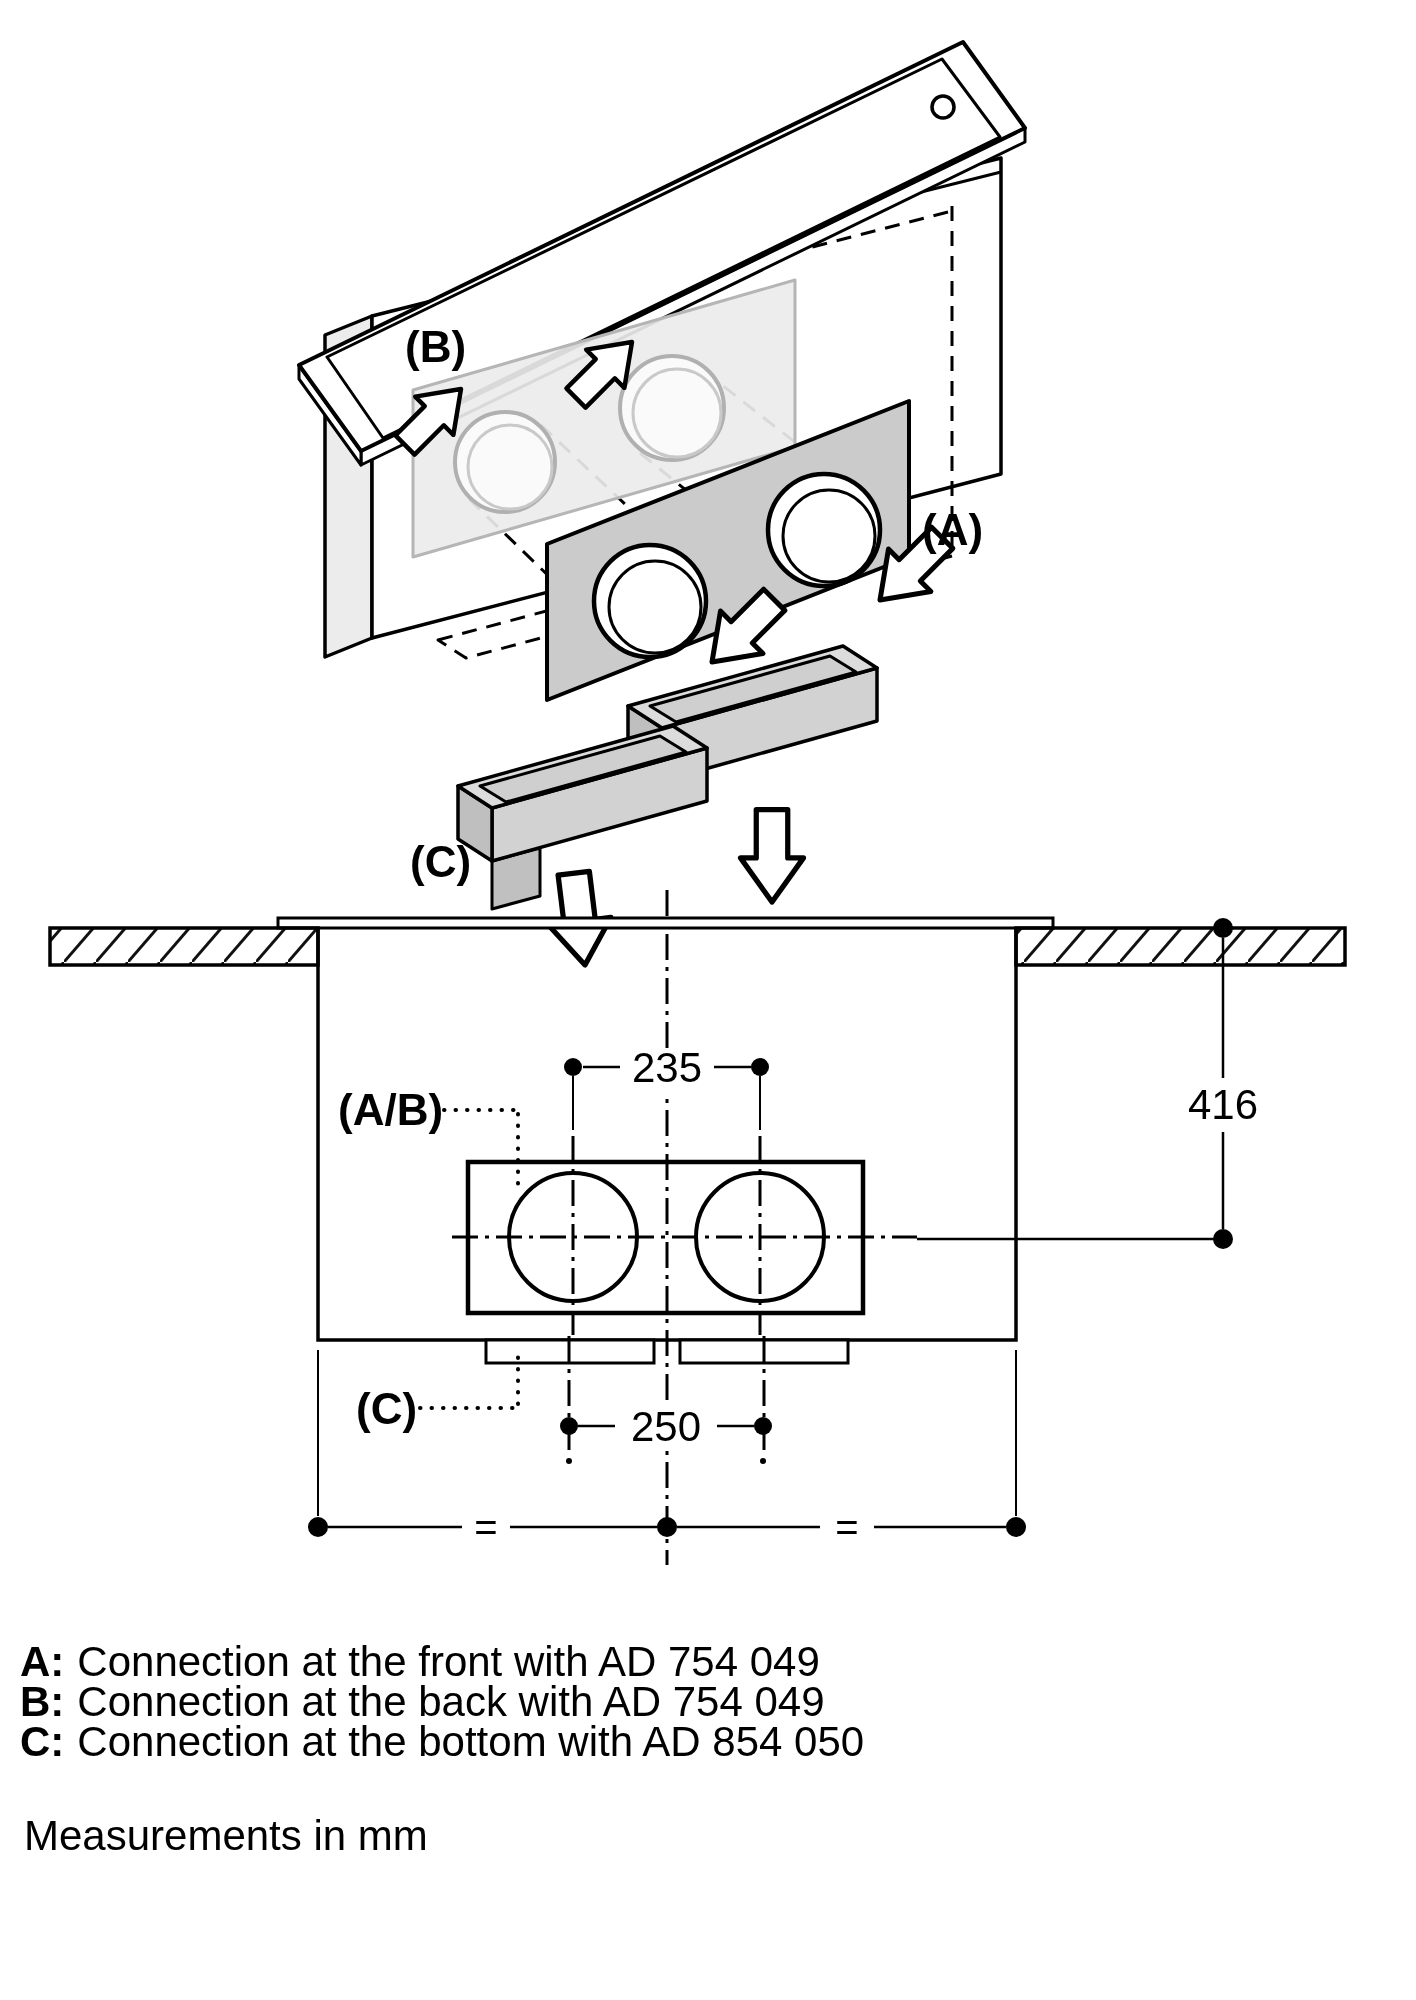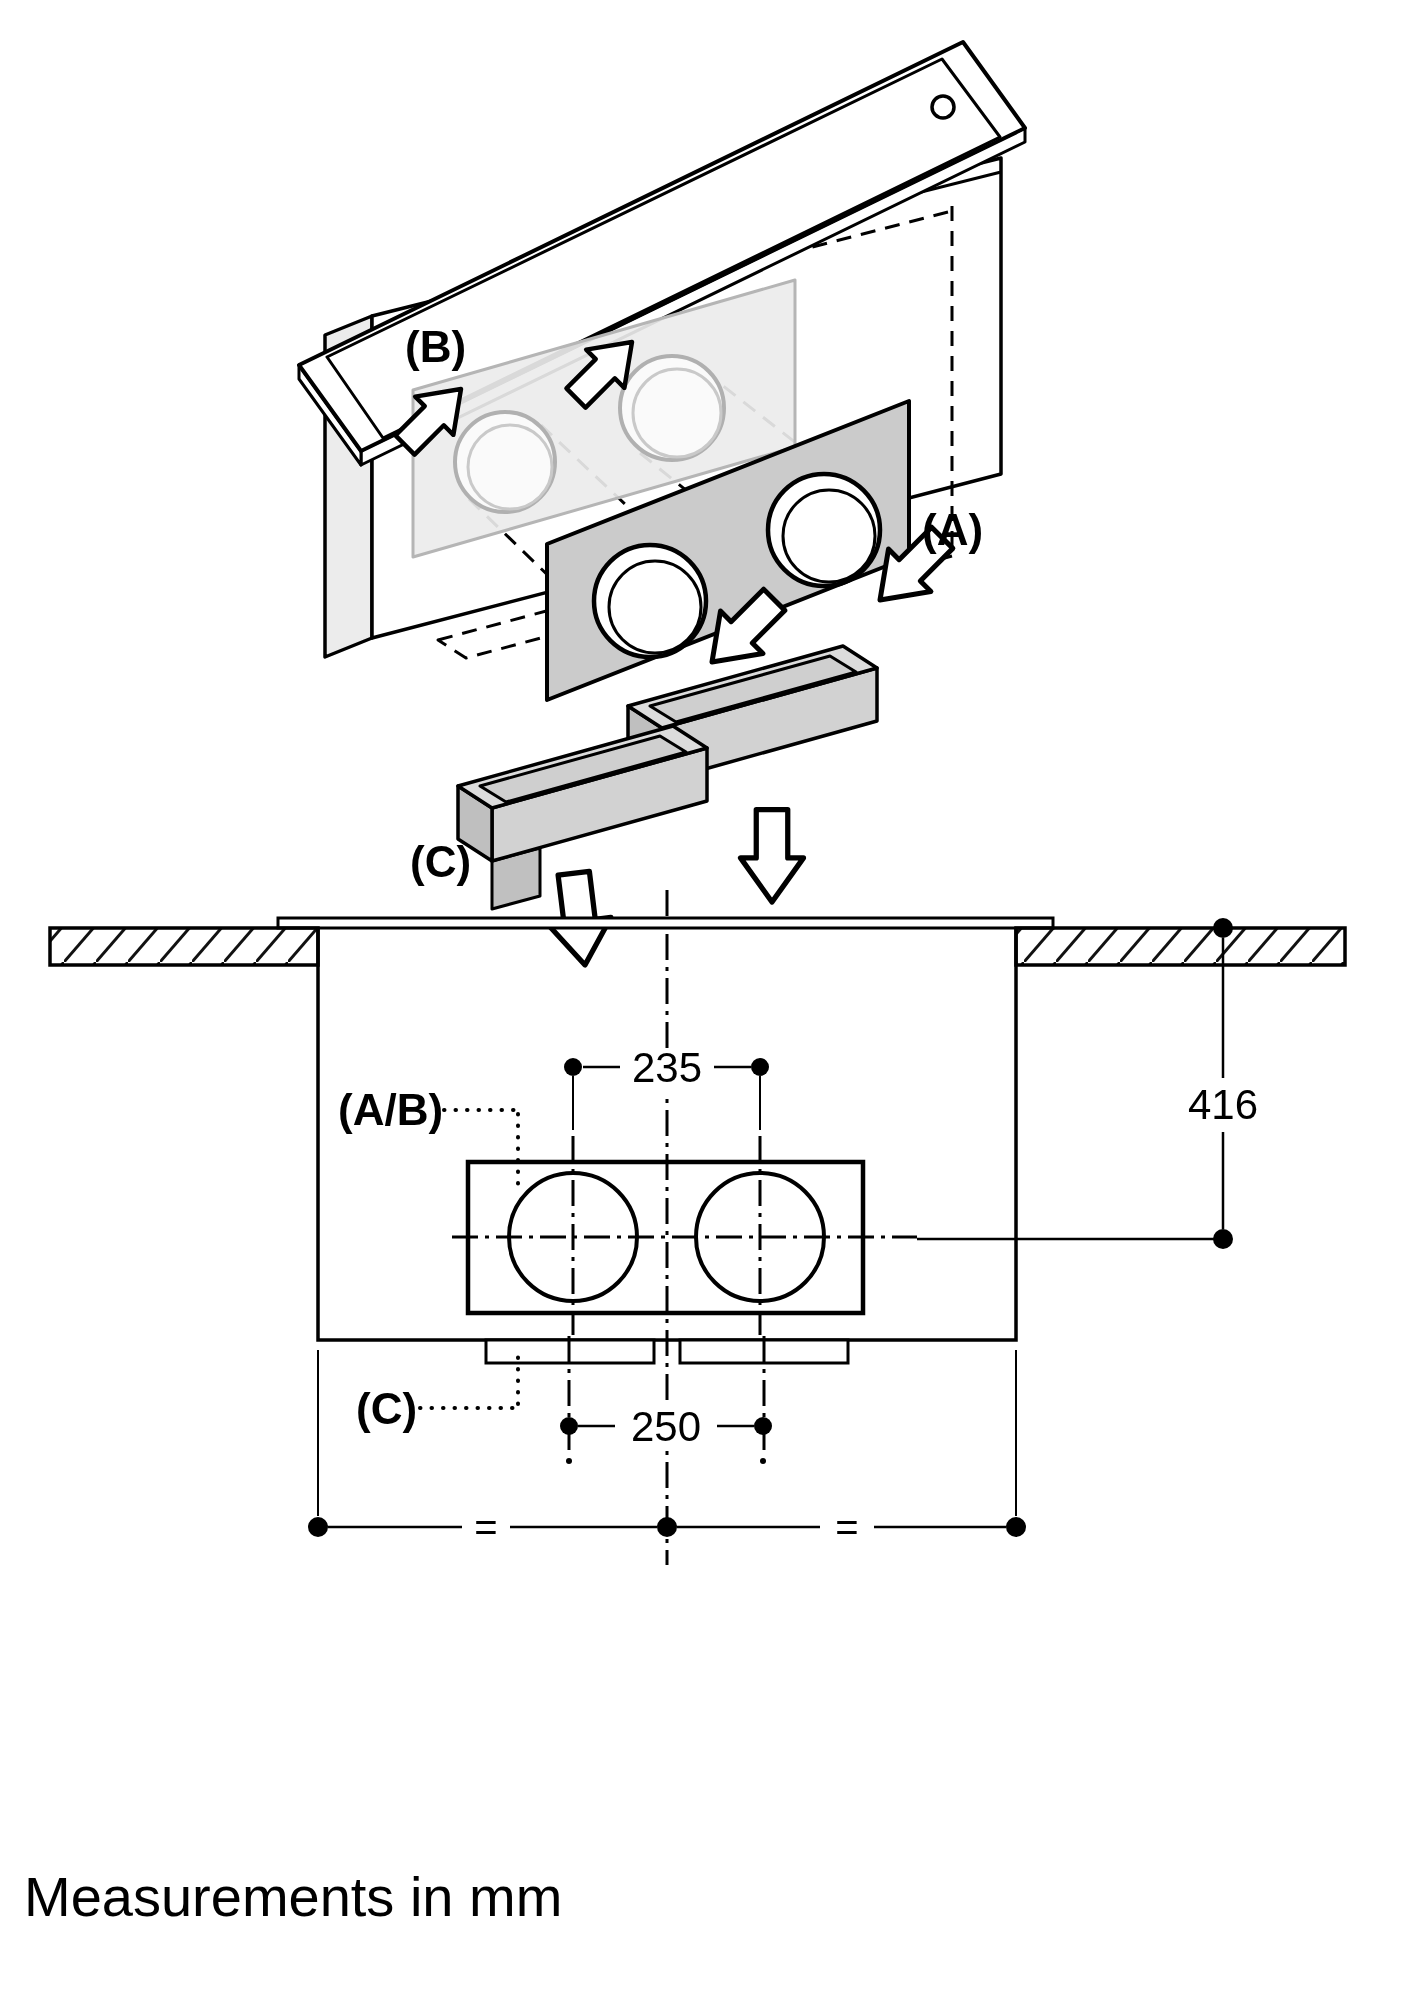--- a/index.html
+++ b/index.html
@@ -20,22 +20,22 @@
   .dim-text{font-size:42px;font-weight:normal;}
   .eq-text{font-size:40px;font-weight:normal;}
 
   .legend{
     position:absolute;left:20px;top:1642px;
     font-size:42px;line-height:40px;
   }
   .legend-line{white-space:nowrap;}
   .legend-key{font-weight:bold;margin-right:13px;}
   .footer-note{
-    position:absolute;left:24px;top:1864px;
-    font-size:56px;
+    position:absolute;left:24px;top:1812px;
+    font-size:42px;
   }
 </style>
 </head>
 <body>
 
 <div class="page">
 
   <svg class="drawing-svg" width="1416" height="1580" viewBox="0 0 1416 1580">
     <defs>
       <pattern id="hatch" width="32" height="37" patternUnits="userSpaceOnUse">
@@ -189,16 +189,27 @@
       </g>
 
       <g>
         <text class="sec-label" x="356" y="1424">(C)</text>
         <line x1="420" y1="1408" x2="513" y2="1408" stroke="#000" stroke-width="4" stroke-dasharray="0.5 11" stroke-linecap="round"></line>
         <line x1="518" y1="1404" x2="518" y2="1352" stroke="#000" stroke-width="4" stroke-dasharray="0.5 11" stroke-linecap="round"></line>
       </g>
     </g>
   </svg>
 
+  <div class="legend">
+    <div class="legend-line">
+      <span class="legend-key">A:</span><span>Connection at the front with AD 754 049</span>
+    </div>
+    <div class="legend-line">
+      <span class="legend-key">B:</span><span>Connection at the back with AD 754 049</span>
+    </div>
+    <div class="legend-line">
+      <span class="legend-key">C:</span><span>Connection at the bottom with AD 854 050</span>
+    </div>
+  </div>
 
   <div class="footer-note">Measurements in mm</div>
 
 </div>
 
 </body></html>

